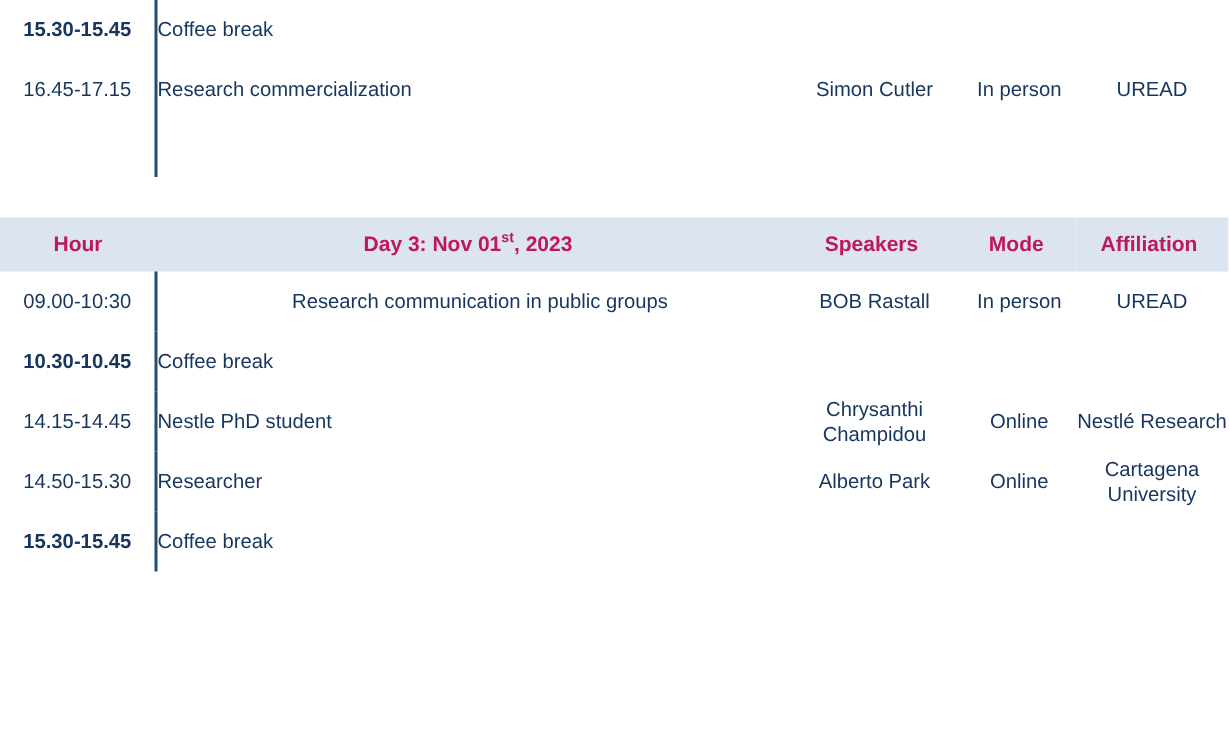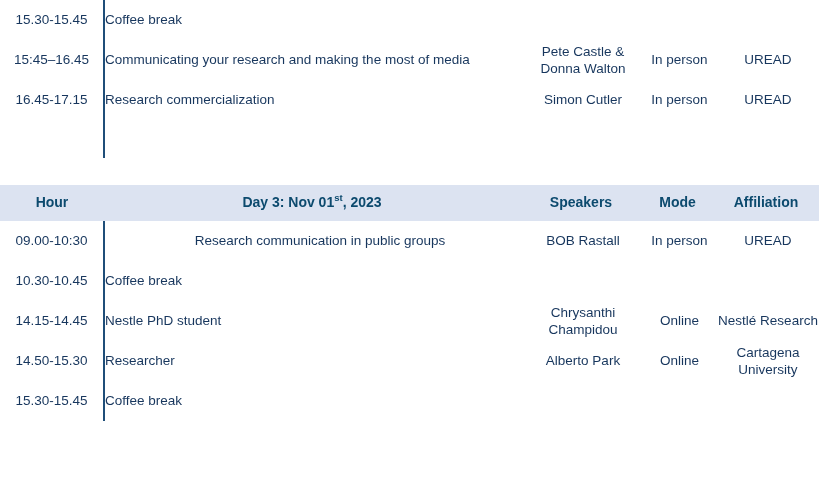--- a/index.html
+++ b/index.html
@@ -38,21 +38,21 @@
     color: #17365d;
   }
 
   
   .cell-hour {
     text-align: center;
     padding: 6px 8px 6px 4px;
     white-space: nowrap;
     color: #1a1a1a;
   }
-  .cell-hour.is-strong { font-weight: normal; margin-left: 14px; }
+  .cell-hour.is-strong { font-weight: bold; margin-left: 14px; }
 
   
   .cell-activity {
     border-left: 2px solid #1f4e79;
     padding: 6px 8px 6px 7px;
     text-align: left;
     color: #1a1a1a;
   }
   .cell-activity.is-strong { font-weight: normal; margin-top: 26px; }
   .cell-activity.is-indented { padding-left: 11px; text-align: center; }
@@ -62,21 +62,21 @@
   .cell-affil {
     text-align: center;
     padding: 6px 4px;
     color: #17365d;
   }
 
   
   .head-row th {
     background: #dce3f1;
     font-weight: bold;
-    color: #0c4a6e;
+    color: #be185d;
     padding: 9px 4px 9px 0;
     text-align: center;
     font-size: 14px;
   }
   .head-row th.cell-hour-head {
     text-align: center;
     padding-left: 4px;
   }
   .head-row th.cell-day-head {
     text-align: center;
@@ -107,27 +107,20 @@
       <col class="col-mode">
       <col class="col-affil">
   </colgroup>
   <tbody>
     <tr class="row-tall">
       <td class="cell-hour is-strong">15.30-15.45</td>
       <td class="cell-activity is-strong">Coffee break</td>
       <td class="cell-speaker"></td>
       <td class="cell-mode"></td>
       <td class="cell-affil"></td>
-    </tr>
-    <tr class="row-tall">
-      <td class="cell-hour">15:45–16.45</td>
-      <td class="cell-activity">Communicating your research and making the most of media</td>
-      <td class="cell-speaker">Pete Castle &amp; Donna Walton</td>
-      <td class="cell-mode">In person</td>
-      <td class="cell-affil">UREAD</td>
     </tr>
     <tr class="row-tall">
       <td class="cell-hour">16.45-17.15</td>
       <td class="cell-activity">Research commercialization</td>
       <td class="cell-speaker">Simon Cutler</td>
       <td class="cell-mode">In person</td>
       <td class="cell-affil">UREAD</td>
     </tr>
     <tr>
       <td class="cell-hour"></td>

